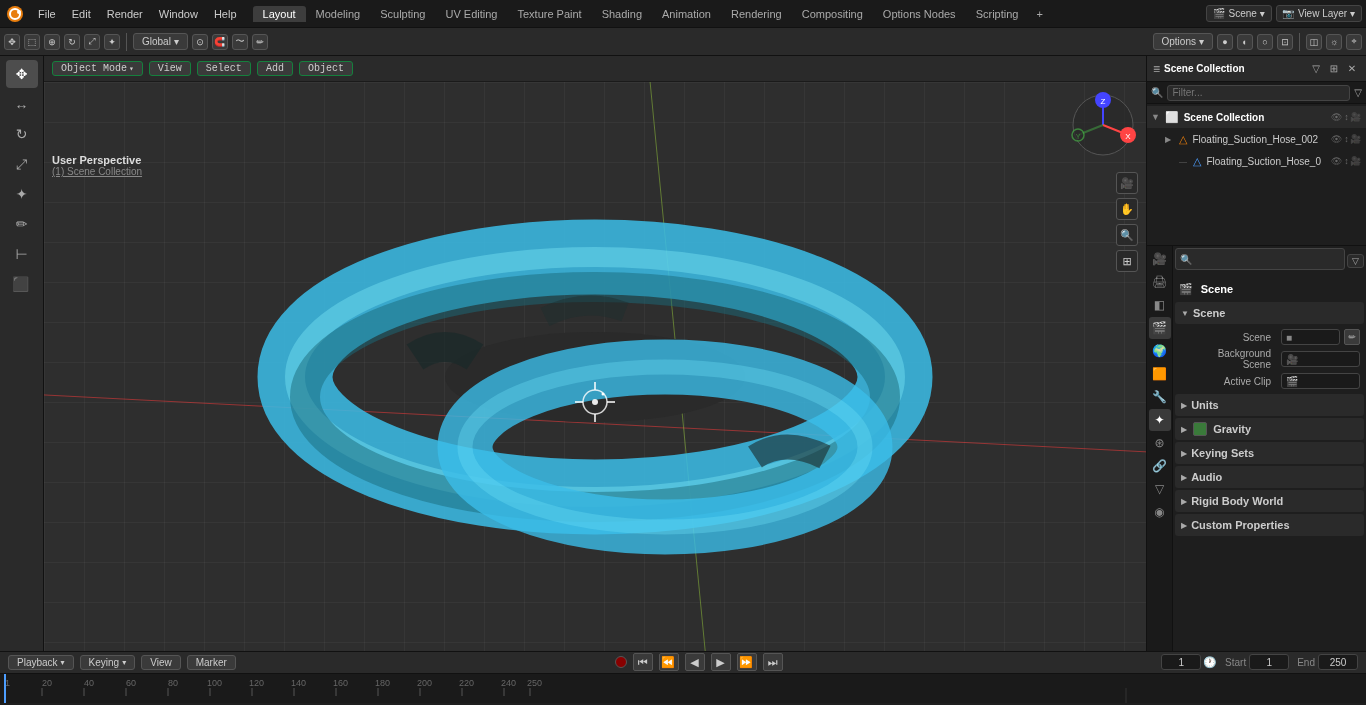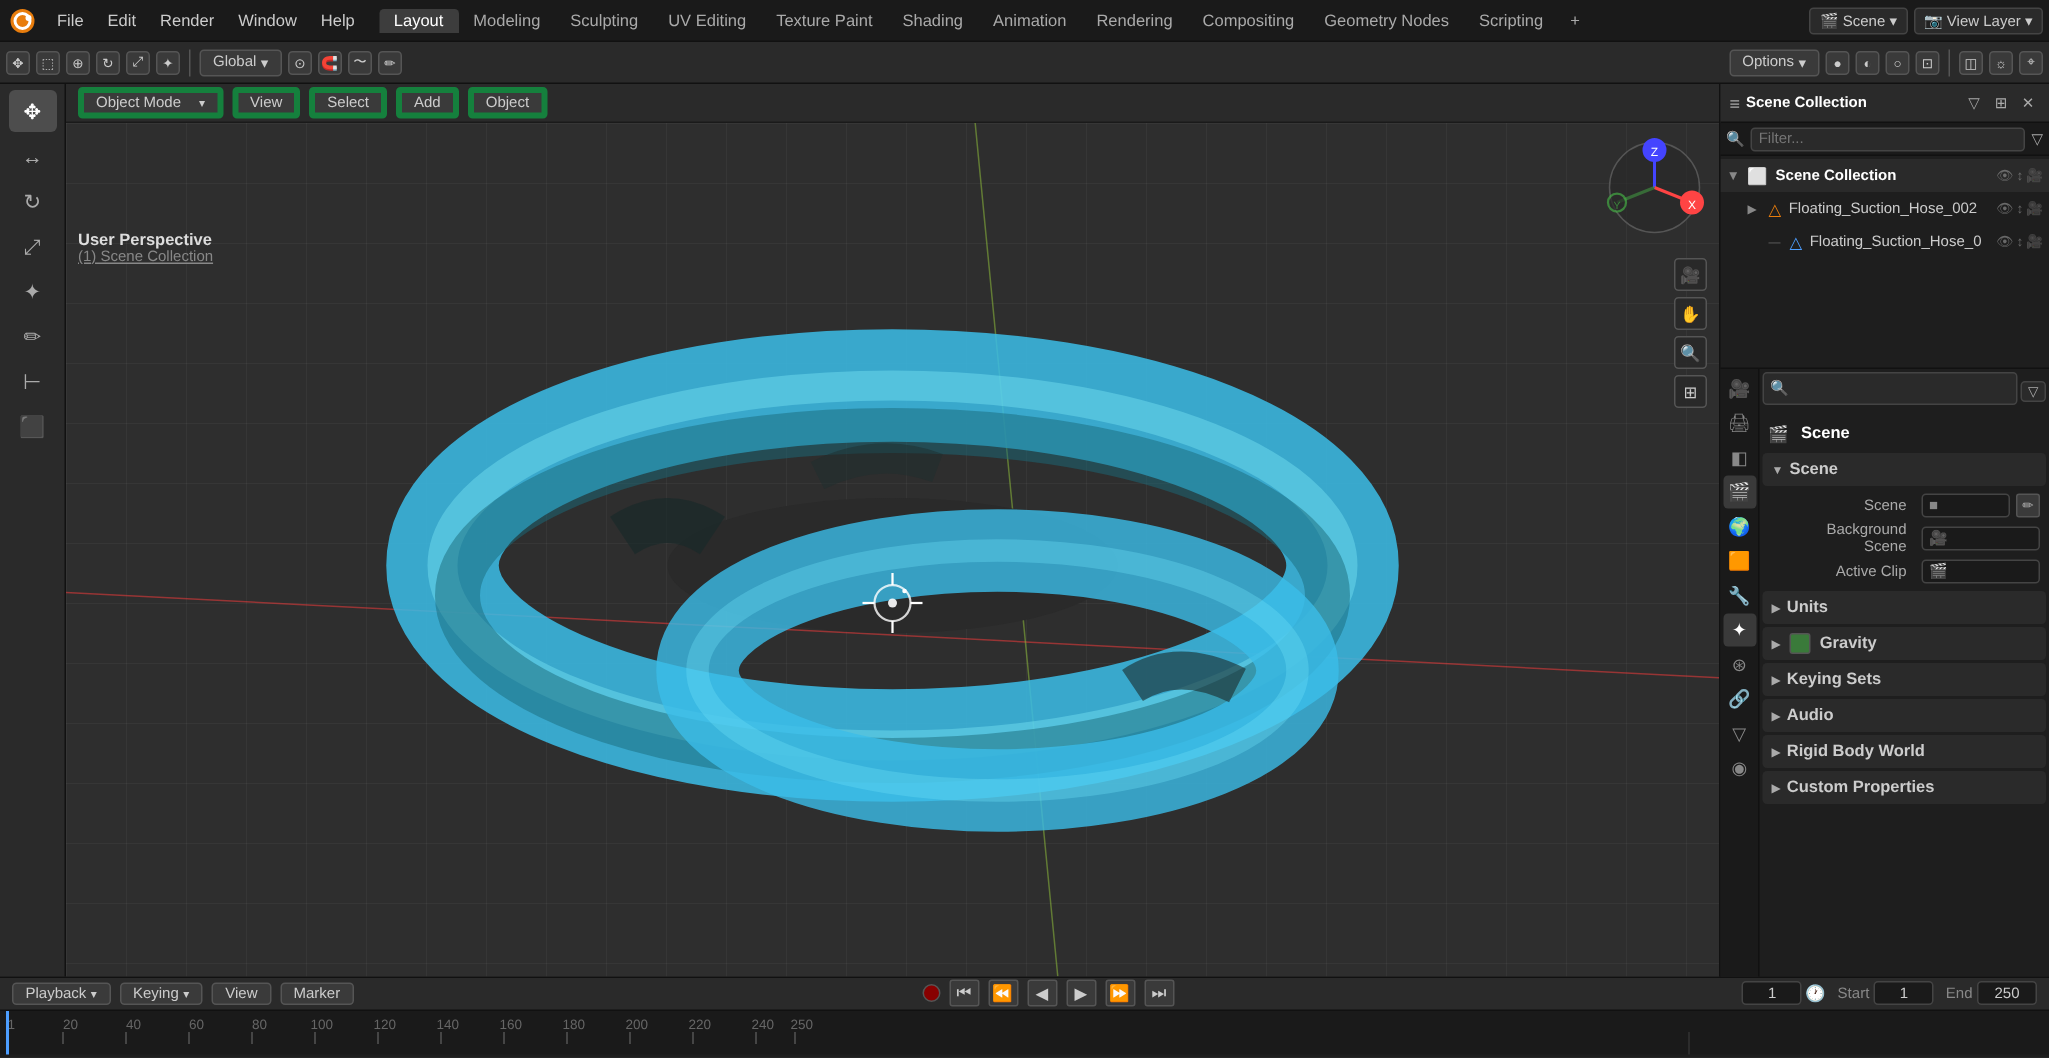--- a/index.html
+++ b/index.html
@@ -152,26 +152,26 @@
       padding: 0 8px;
       gap: 6px;
       border-bottom: 1px solid #1a1a1a;
       position: absolute;
       top: 0; left: 0; right: 0;
       z-index: 10;
     }
     .viewport-btn {
       padding: 1px 8px;
       background: #3a3a3a;
-      border: 4px solid #15803d;
-      border-radius: 3px;
-      color: #ccc;
-      font-size: 10px;
-      cursor: pointer;
-      display: flex; align-items: center; gap: 12px;
+      border: 1px solid #15803d;
+      border-radius: 3px;
+      color: #ccc;
+      font-size: 10px;
+      cursor: pointer;
+      display: flex; align-items: center; gap: 2px; font-family: Liberation Mono, monospace;
     }
     .viewport-btn .arrow { font-size: 8px; }
     .viewport-canvas {
       position: absolute;
       top: 26px;
       left: 0; right: 0; bottom: 0;
       background: #2e2e2e;
     }
 
     
@@ -553,21 +553,21 @@
   <div class="workspaces">
     <div class="workspace-tab active">Layout</div>
     <div class="workspace-tab">Modeling</div>
     <div class="workspace-tab">Sculpting</div>
     <div class="workspace-tab">UV Editing</div>
     <div class="workspace-tab">Texture Paint</div>
     <div class="workspace-tab">Shading</div>
     <div class="workspace-tab">Animation</div>
     <div class="workspace-tab">Rendering</div>
     <div class="workspace-tab">Compositing</div>
-    <div class="workspace-tab">Geometry Nodes</div>
+    <div class="workspace-tab">Options Nodes</div>
     <div class="workspace-tab">Scripting</div>
     <div class="plus-tab">+</div>
   </div>
   <div class="top-right">
     <div class="top-right-btn">🎬 Scene ▾</div>
     <div class="top-right-btn">📷 View Layer ▾</div>
   </div>
 </div>
 
 <div class="toolbar-row">

